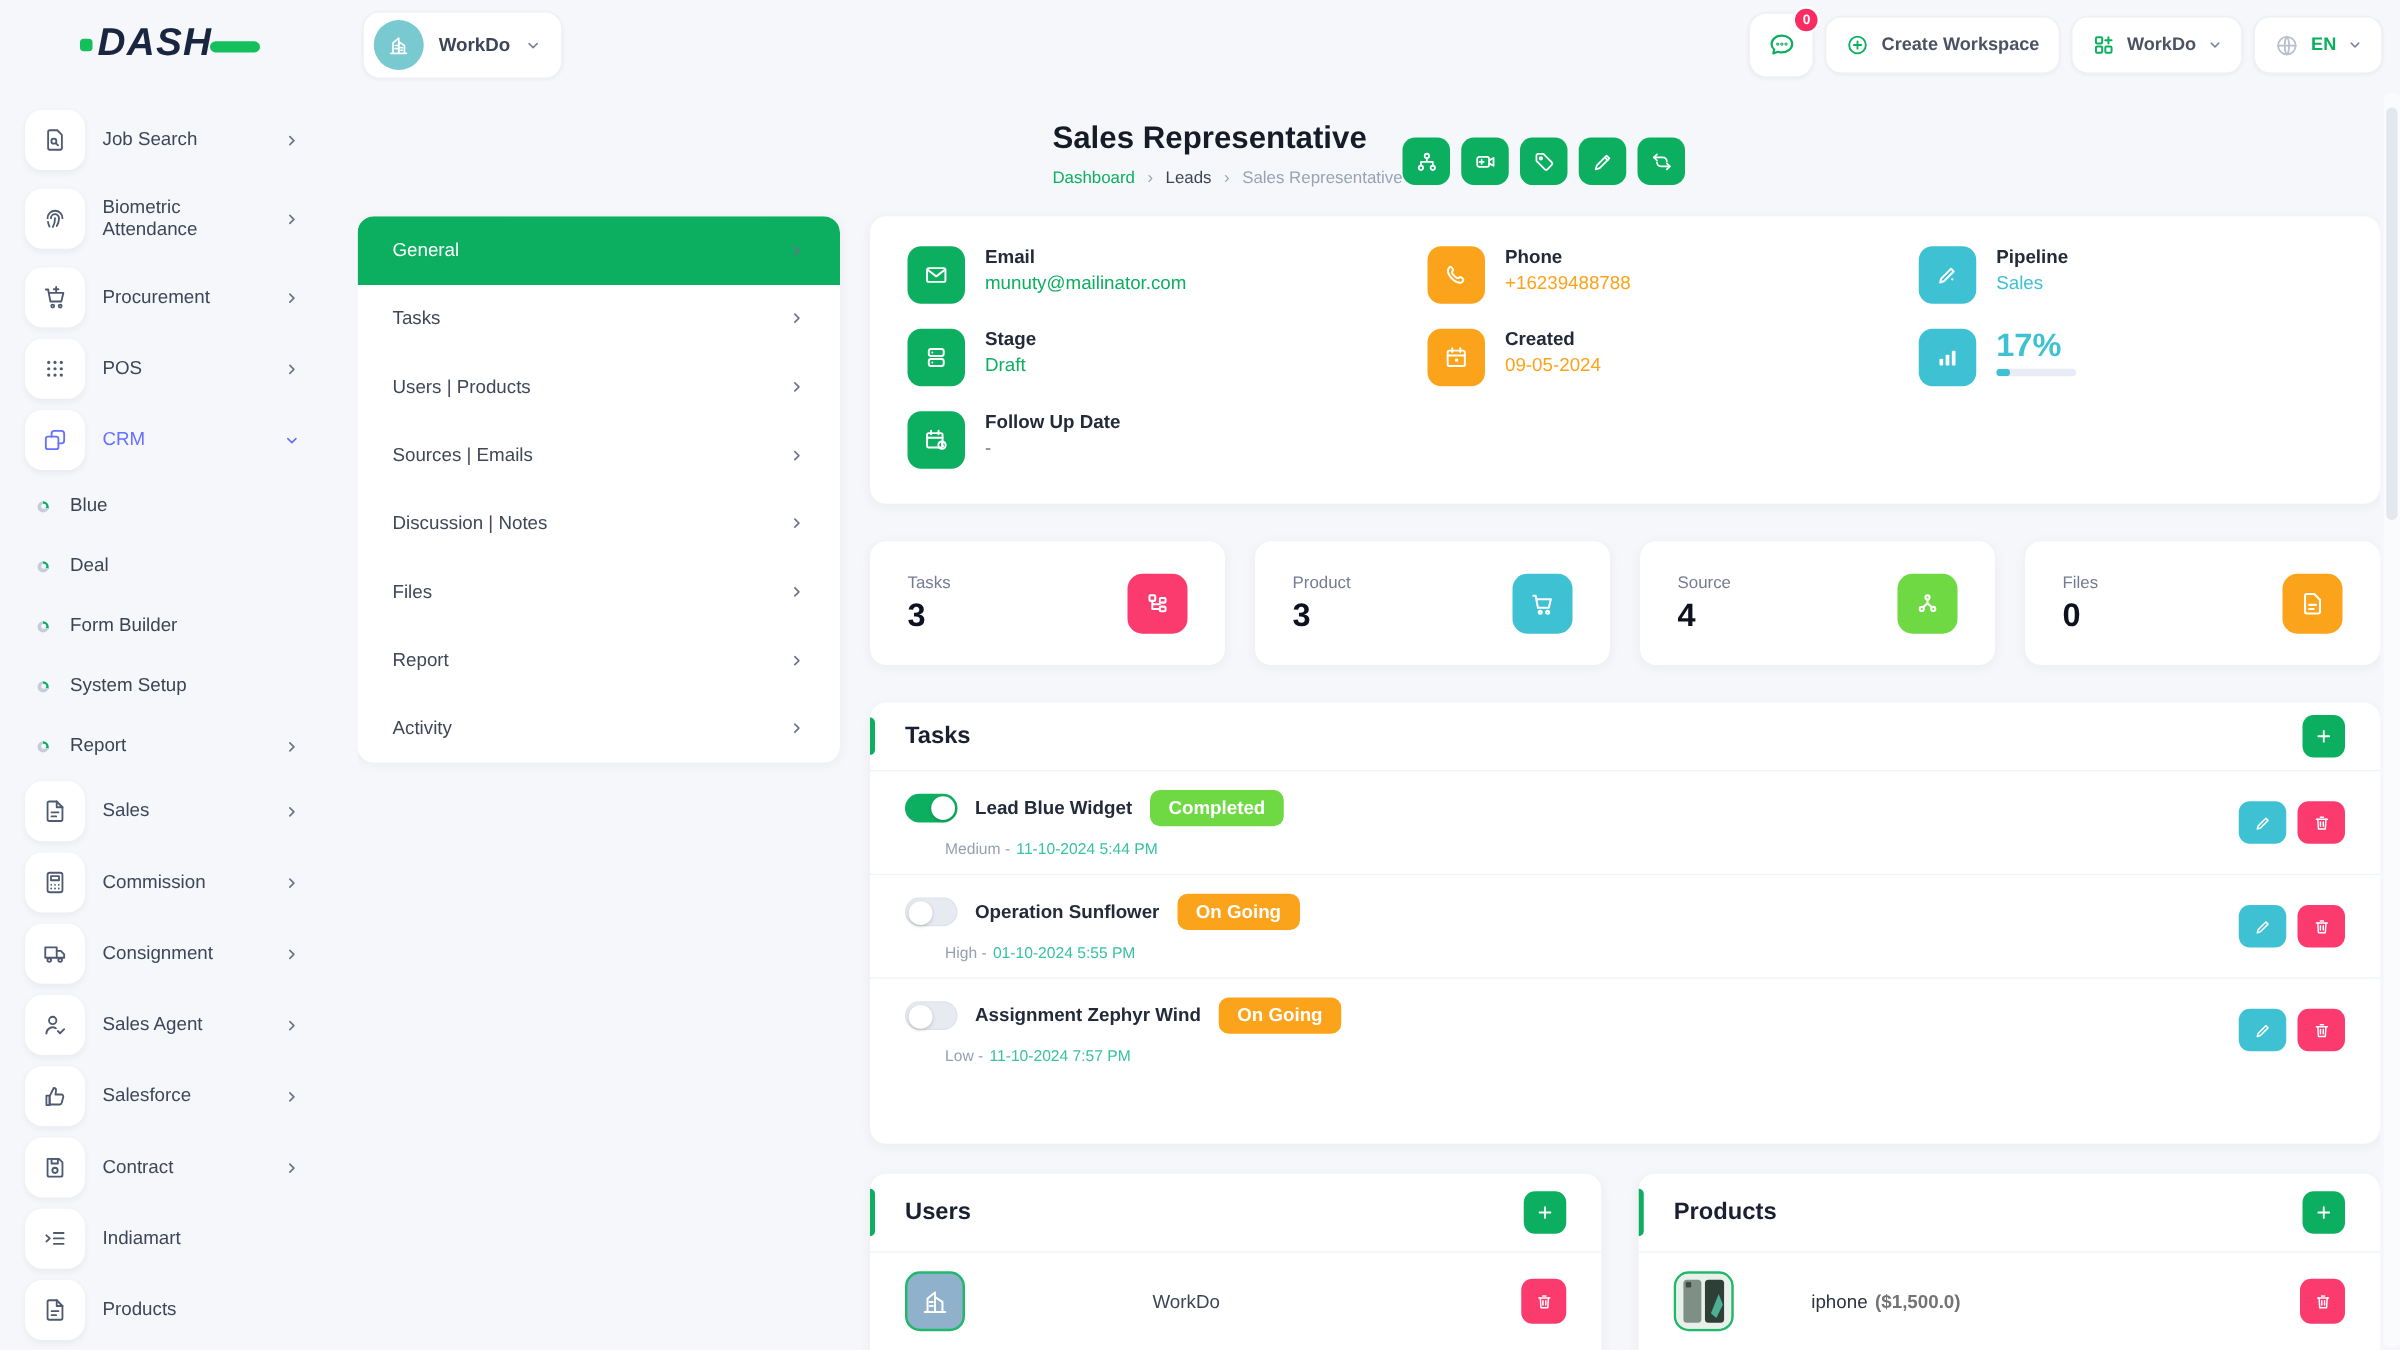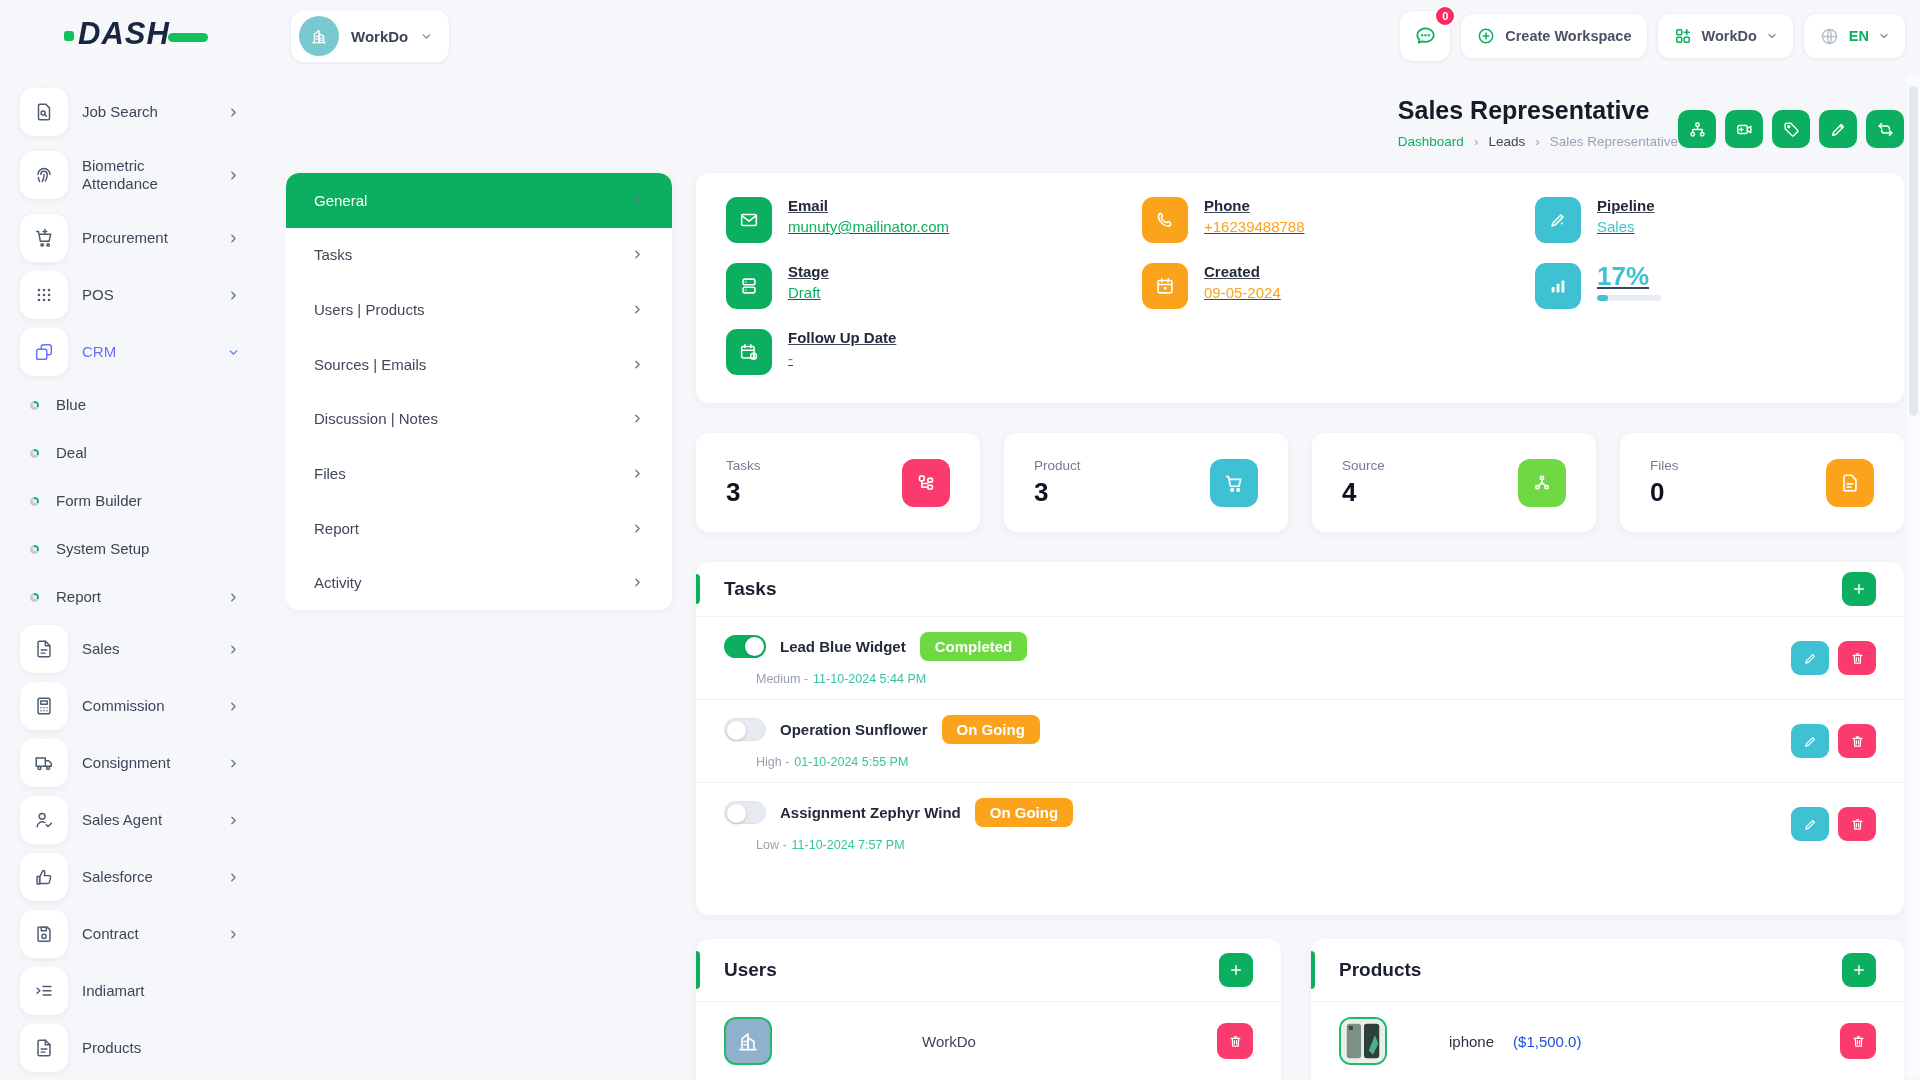--- a/index.html
+++ b/index.html
@@ -50,21 +50,21 @@
   .schev { color:#6a7386; flex:none; }
   .snav.active .slabel, .snav.active .schev, .snav.active .sicon { color:#6571FF; }
   .ssub { display:flex; align-items:center; gap:17px; height:40px; margin:0 0 8px 10px; cursor:pointer; }
   .dot { width:9px; height:9px; border-radius:50%; position:relative; flex:none;
     background:conic-gradient(#0CAF60 0 110deg, #c6cdd8 110deg 360deg); }
   .dot::after { content:""; position:absolute; inset:2.5px; background:#f6f7fa; border-radius:50%; }
   .ssub .slabel { font-weight:500; color:#3c4454; }
 
   
   .main { position:absolute; left:286px; top:72px; width:1618px; bottom:0; overflow:hidden; }
-  .page-head { display:flex; justify-content:flex-end; align-items:flex-start; padding-top:24px; }
+  .page-head { display:flex; justify-content:center; align-items:flex-start; padding-top:24px; }
   .page-title { font-size:25px; font-weight:700; color:#161b28; }
   .crumbs { display:flex; gap:10px; align-items:center; margin-top:9px; font-size:13.5px; }
   .crumb-home { color:#0CAF60; cursor:pointer; }
   .crumb-mid { color:#3d4454; cursor:pointer; }
   .crumb-sep { color:#9aa3b5; }
   .crumb-cur { color:#9aa3b5; }
   .quick-actions { display:flex; gap:9px; margin-top:14px; }
   .qa-btn { width:38px; height:38px; border-radius:10px; background:#0CAF60; border:none; display:grid; place-items:center;
     color:#fff; cursor:pointer; }
 
@@ -74,21 +74,21 @@
   
   .detail-menu { width:386px; height:437px; display:flex; flex-direction:column; overflow:hidden; flex:none; }
   .dm-item { flex:1; display:flex; align-items:center; justify-content:space-between; padding:0 28px;
     font-size:15px; color:#3f4758; cursor:pointer; }
   .dm-item.active { background:#0CAF60; color:#fff; border-radius:13px 13px 0 0; }
 
   .right-col { flex:1; display:flex; flex-direction:column; }
 
   
   .overview { height:230px; padding:24px 30px 0 30px; display:grid; grid-template-columns:416px 393px auto;
-    grid-auto-rows:66px; overflow:hidden;text-decoration:underline; }
+    grid-auto-rows:66px; overflow:hidden; }
   .ov-item { display:flex; gap:16px; }
   .ov-icon { width:46px; height:46px; border-radius:11px; display:grid; place-items:center; color:#fff; flex:none; }
   .bg-green { background:#0CAF60; } .bg-orange { background:#FBA31B; } .bg-cyan { background:#3EC1D3; }
   .ov-label { font-size:15px; font-weight:700; color:#232a39; }
   .ov-value { font-size:15px; margin-top:4px; font-weight:500; }
   .v-green { color:#0CAF60; } .v-orange { color:#FBA31B; } .v-cyan { color:#3EC1D3; } .v-muted { color:#6d7689; }
   .pct-value { font-size:26px; font-weight:700; color:#3EC1D3; line-height:1; }
   .pct-bar { width:64px; height:6px; border-radius:3px; background:#e9ecf4; margin-top:6px; overflow:hidden; }
   .pct-fill { height:100%; background:#3EC1D3; border-radius:3px; }
 
@@ -134,21 +134,21 @@
   .bottom-row { display:flex; gap:30px; margin-top:24px; }
   .users-card { width:585px; height:175px; flex:none; }
   .products-card { flex:1; height:175px; }
   .sec-head.tall { height:62px; }
   .people-row { display:flex; align-items:center; border-top:1px solid #f0f2f6; padding:15px 28px; }
   .avatar { width:48px; height:48px; border-radius:12px; border:2px solid #22b86b; background:#8FB1CC;
     display:grid; place-items:center; color:#fff; flex:none; }
   .thumb-img { width:48px; height:48px; border-radius:12px; border:2px solid #22b86b; overflow:hidden; flex:none; }
   .row-name { font-size:15px; color:#3c4454; font-weight:500; margin-left:150px; }
   .prod-name { font-size:15px; color:#2a3140; font-weight:500; margin-left:62px; }
-  .prod-price { font-size:15px; color:#1d4ed8; margin-left:19px; }
+  .prod-price { font-size:15px; color:#737373; margin-left:6px;font-weight:bold; }
   .row-del { margin-left:auto; width:36px; height:36px; border-radius:9px; background:#FB3A6E; border:none;
     display:grid; place-items:center; color:#fff; cursor:pointer; }
 
   
   .scroll-track { position:absolute; right:0; top:74px; bottom:2px; width:13px; background:#fafbfd; border-radius:7px; }
   .scroll-thumb { position:absolute; right:2px; top:12px; width:9px; height:330px; border-radius:5px; background:#e3e7ee; }
 </style>
 </head>
 <body>
 

